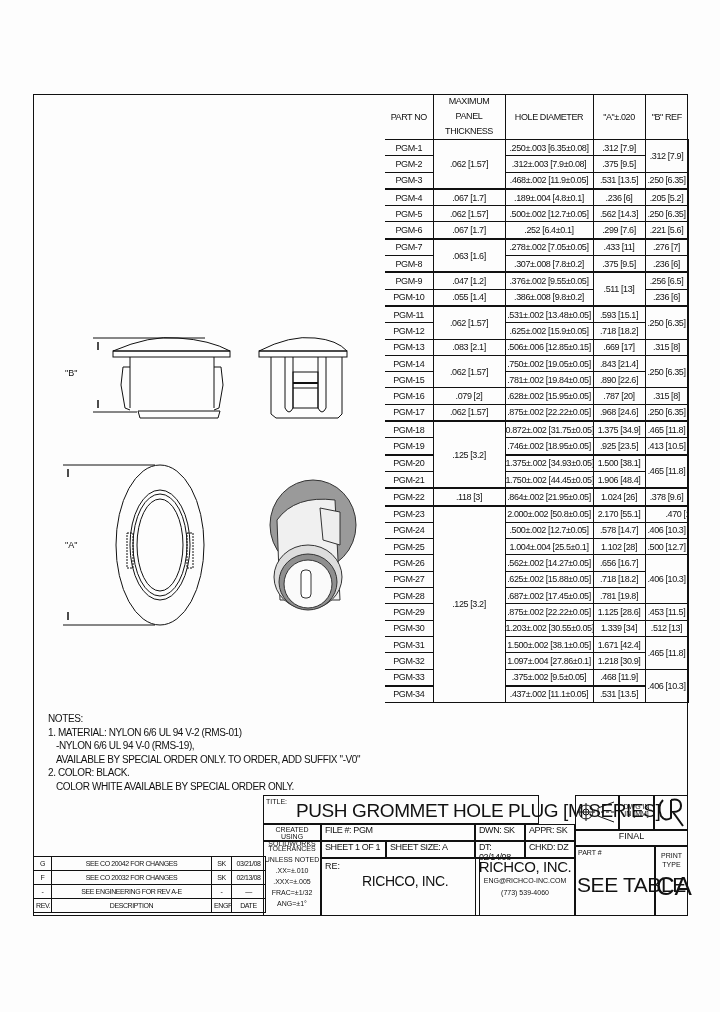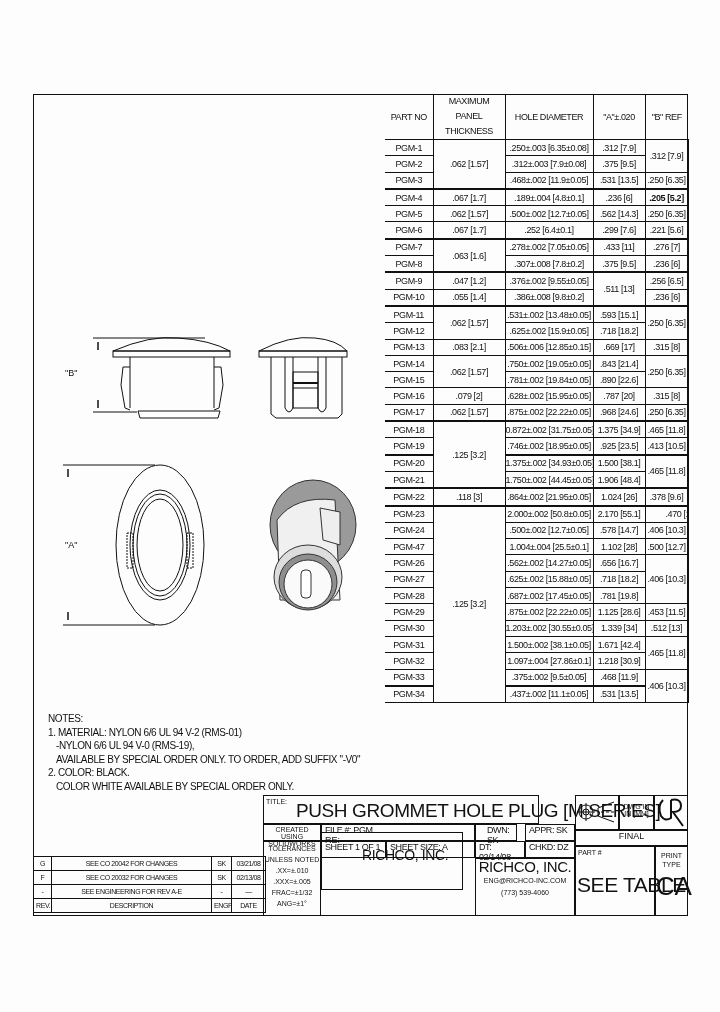--- a/index.html
+++ b/index.html
@@ -74,21 +74,21 @@
         <td class="pn">PGM-3</td>
         <td>.468±.002 [11.9±0.05]</td>
         <td>.531 [13.5]</td>
         <td style="border-right: 1.5px solid rgb(17, 17, 17);">.250 [6.35]</td>
       </tr>
       <tr class="thick">
         <td class="pn">PGM-4</td>
         <td>.067 [1.7]</td>
         <td>.189±.004 [4.8±0.1]</td>
         <td>.236 [6]</td>
-        <td style="border-right: 1.5px solid rgb(17, 17, 17); font-weight: bold;">.205 [5.2]</td>
+        <td style="border-right: 1.5px solid rgb(17, 17, 17);">.205 [5.2]</td>
       </tr>
       <tr>
         <td class="pn">PGM-5</td>
         <td>.062 [1.57]</td>
         <td>.500±.002 [12.7±0.05]</td>
         <td>.562 [14.3]</td>
         <td style="border-right: 1.5px solid rgb(17, 17, 17);">.250 [6.35]</td>
       </tr>
       <tr>
         <td class="pn">PGM-6</td>
@@ -206,21 +206,21 @@
         <td>2.170 [55.1]</td>
         <td style="border-right: 1.5px solid rgb(17, 17, 17); padding-left: 20px;">.470 [11.9]</td>
       </tr>
       <tr>
         <td class="pn">PGM-24</td>
         <td>.500±.002 [12.7±0.05]</td>
         <td>.578 [14.7]</td>
         <td style="border-right: 1.5px solid rgb(17, 17, 17);">.406 [10.3]</td>
       </tr>
       <tr>
-        <td class="pn">PGM-47</td>
+        <td class="pn">PGM-25</td>
         <td>1.004±.004 [25.5±0.1]</td>
         <td>1.102 [28]</td>
         <td style="border-right: 1.5px solid rgb(17, 17, 17);">.500 [12.7]</td>
       </tr>
       <tr>
         <td class="pn">PGM-26</td>
         <td>.562±.002 [14.27±0.05]</td>
         <td>.656 [16.7]</td>
         <td rowspan="3" style="border-right: 1.5px solid rgb(17, 17, 17);">.406 [10.3]</td>
       </tr>
@@ -361,37 +361,37 @@
     </tr>
   </tbody>
 </table>
 
 <div class="tb" style="left:263px;top:795px;width:276px;height:29px;border-top:1.5px solid #111;">
   <span class="abs small" style="left:2px;top:2px">TITLE:</span>
   <span class="abs cond" style="left:32px;top:4px;font-size:19px;white-space:nowrap">PUSH GROMMET HOLE PLUG [M SERIES]</span>
 </div>
 <div class="tb small" style="left:263px;top:824px;width:58px;height:17px;text-align:center;line-height:7px;padding-top:1px">CREATED USING SOLIDWORKS</div>
 <div class="tb lbl cond" style="left:321px;top:824px;width:154px;height:17px;padding-left:3px">FILE #: PGM</div>
-<div class="tb lbl cond" style="left:475px;top:824px;width:42px;height:17px;padding-left:11px">DWN: SK</div>
+<div class="tb lbl cond" style="left:475px;top:824px;width:50px;height:17px;padding-left:3px">DWN: SK</div>
 <div class="tb lbl cond" style="left:525px;top:824px;width:50px;height:17px;padding-left:3px">APPR: SK</div>
 
 <div class="tb small" style="left:263px;top:841px;width:58px;height:75px;text-align:center;line-height:11px;padding-top:1px">
   <div>TOLERANCES</div>
   <div>UNLESS NOTED</div>
   <div>.XX=±.010</div>
   <div>.XXX=±.005</div>
   <div>FRAC=±1/32</div>
   <div>ANG=±1°</div>
 </div>
 <div class="tb lbl cond" style="left:321px;top:841px;width:65px;height:17px;padding-left:3px">SHEET 1 OF 1</div>
 <div class="tb lbl cond" style="left:386px;top:841px;width:89px;height:17px;padding-left:3px">SHEET SIZE: A</div>
 <div class="tb lbl cond" style="left:475px;top:841px;width:50px;height:17px;padding-left:3px">DT: 02/14/08</div>
 <div class="tb lbl cond" style="left:525px;top:841px;width:50px;height:17px;padding-left:3px">CHKD: DZ</div>
 
-<div class="tb" style="left:321px;top:832px;width:142px;height:58px">
+<div class="tb" style="left:321px;top:858px;width:159px;height:58px">
   <span class="abs lbl" style="left:3px;top:2px">RE:</span>
   <span class="abs cond" style="left:40px;top:14px;font-size:14px">RICHCO, INC.</span>
 </div>
 <div class="tb" style="left:475px;top:858px;width:100px;height:58px;text-align:center">
   <div class="cond" style="font-size:15px;line-height:16px">RICHCO, INC.</div>
   <div class="small" style="line-height:12px">ENG@RICHCO-INC.COM</div>
   <div class="small" style="line-height:12px">(773) 539-4060</div>
 </div>
 
 <div class="tb" style="left:575px;top:795px;width:44px;height:35px">

